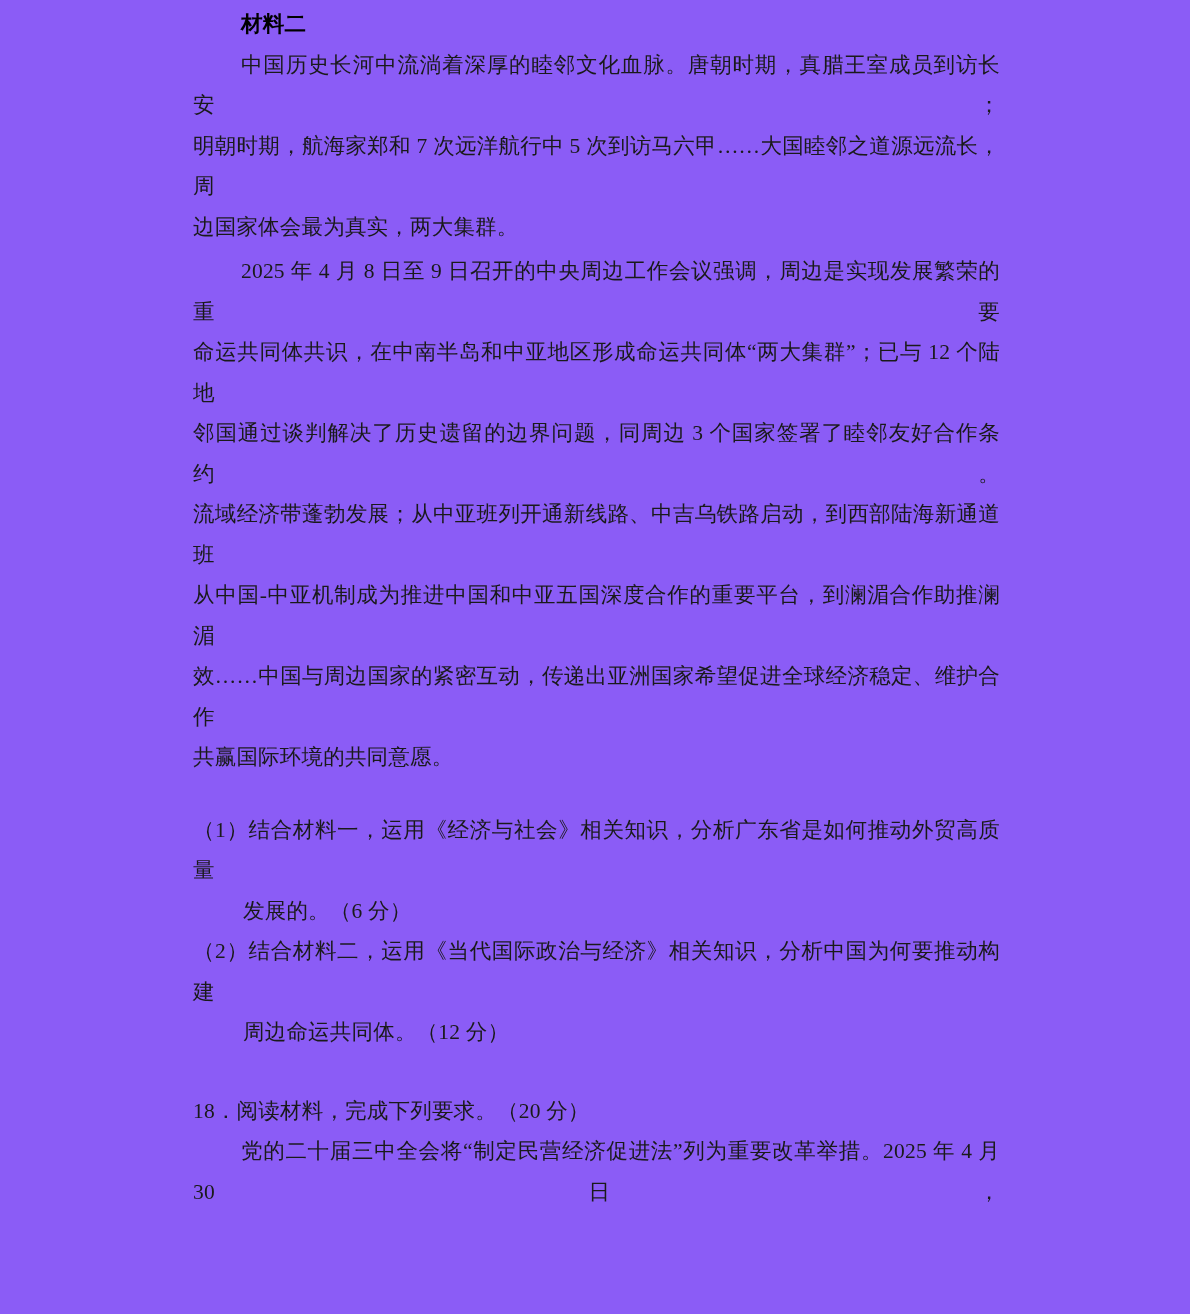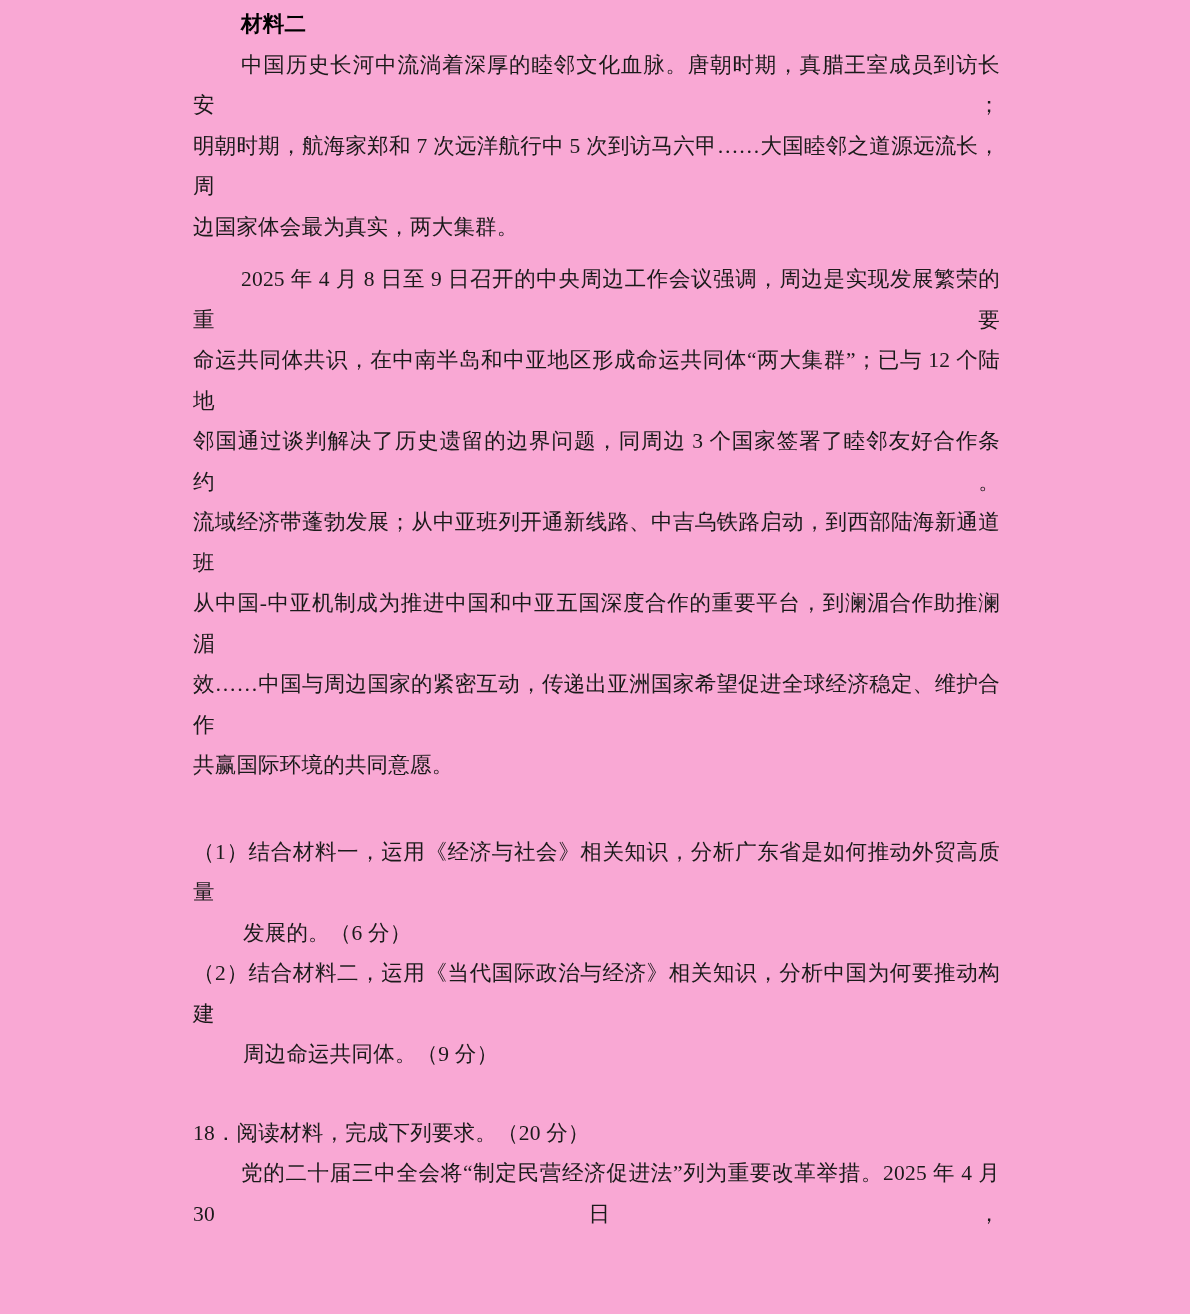--- a/index.html
+++ b/index.html
@@ -1,20 +1,20 @@
 <!DOCTYPE html>
 <html><head>
 <meta charset="utf-8">
 <style>
   html, body { margin: 0; padding: 0; background: #ffffff; }
   .page {
     position: relative;
     width: 1190px;
     height: 1314px;
-    background: #f9a8d4;
+    background: #8b5cf6;
     color: #1a1a1a;
     font-family: "Liberation Serif", "DejaVu Serif", serif;
     font-size: 21.5px;
     box-sizing: border-box;
     padding: 4px 190px 0 193px;
     overflow: hidden;
   }
   .line {
     line-height: 40.5px;
     min-height: 40.5px;
@@ -27,22 +27,22 @@
   }
   
   .indent { text-indent: 48px; }
   
   .cont { padding-left: 50px; }
   .heading {
     font-family: "Liberation Sans", "DejaVu Sans", sans-serif;
     font-weight: 700;
     color: #000000;
   }
-  .sec-p2 { margin-top: 12px; }
-  .sec-questions { margin-top: 46px; }
+  .sec-p2 { margin-top: 4px; }
+  .sec-questions { margin-top: 32px; }
   .sec-q18 { margin-top: 38px; }
 </style>
 </head>
 <body>
 
 <div class="page">
 
   <div class="line heading indent">材料二</div>
 
   <div>
@@ -58,21 +58,21 @@
     <div class="line fill">流域经济带蓬勃发展；从中亚班列开通新线路、中吉乌铁路启动，到西部陆海新通道班</div>
     <div class="line fill">从中国-中亚机制成为推进中国和中亚五国深度合作的重要平台，到澜湄合作助推澜湄</div>
     <div class="line fill">效……中国与周边国家的紧密互动，传递出亚洲国家希望促进全球经济稳定、维护合作</div>
     <div class="line">共赢国际环境的共同意愿。</div>
   </div>
 
   <div class="sec-questions">
     <div class="line fill">（1）结合材料一，运用《经济与社会》相关知识，分析广东省是如何推动外贸高质量</div>
     <div class="line cont">发展的。（6 分）</div>
     <div class="line fill">（2）结合材料二，运用《当代国际政治与经济》相关知识，分析中国为何要推动构建</div>
-    <div class="line cont">周边命运共同体。（9 分）</div>
+    <div class="line cont">周边命运共同体。（12 分）</div>
   </div>
 
   <div class="sec-q18">
     <div class="line">18．阅读材料，完成下列要求。（20 分）</div>
 
     <div>
       <div class="line fill indent">党的二十届三中全会将“制定民营经济促进法”列为重要改革举措。2025 年 4 月 30 日，</div>
 
     </div>
 

